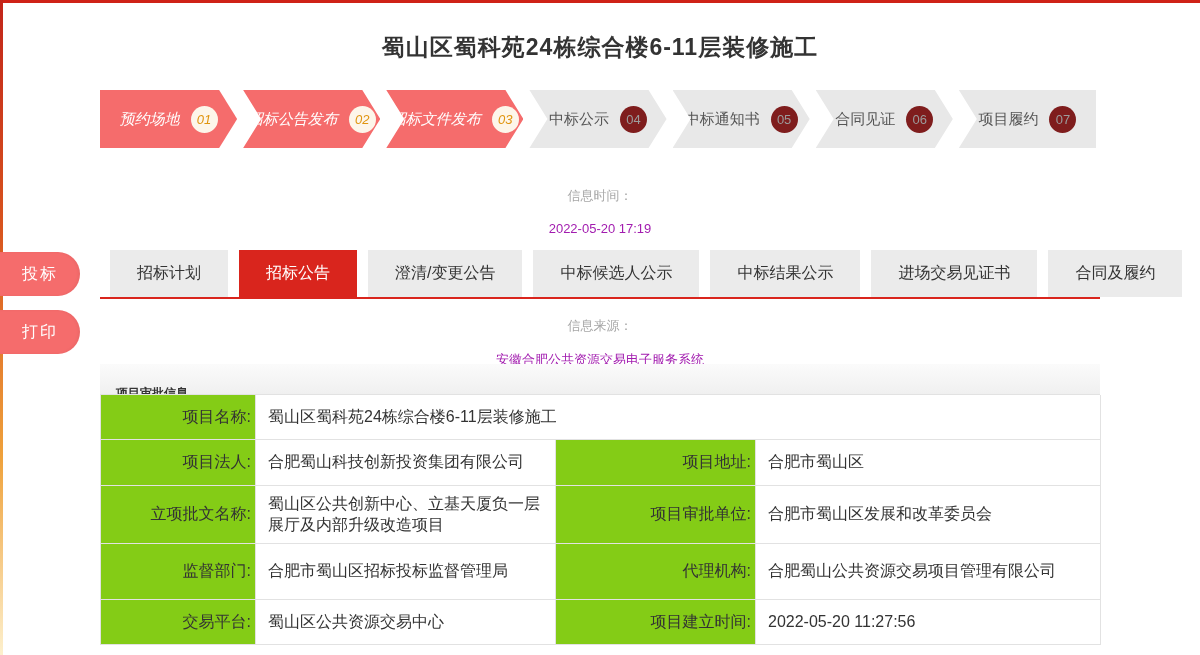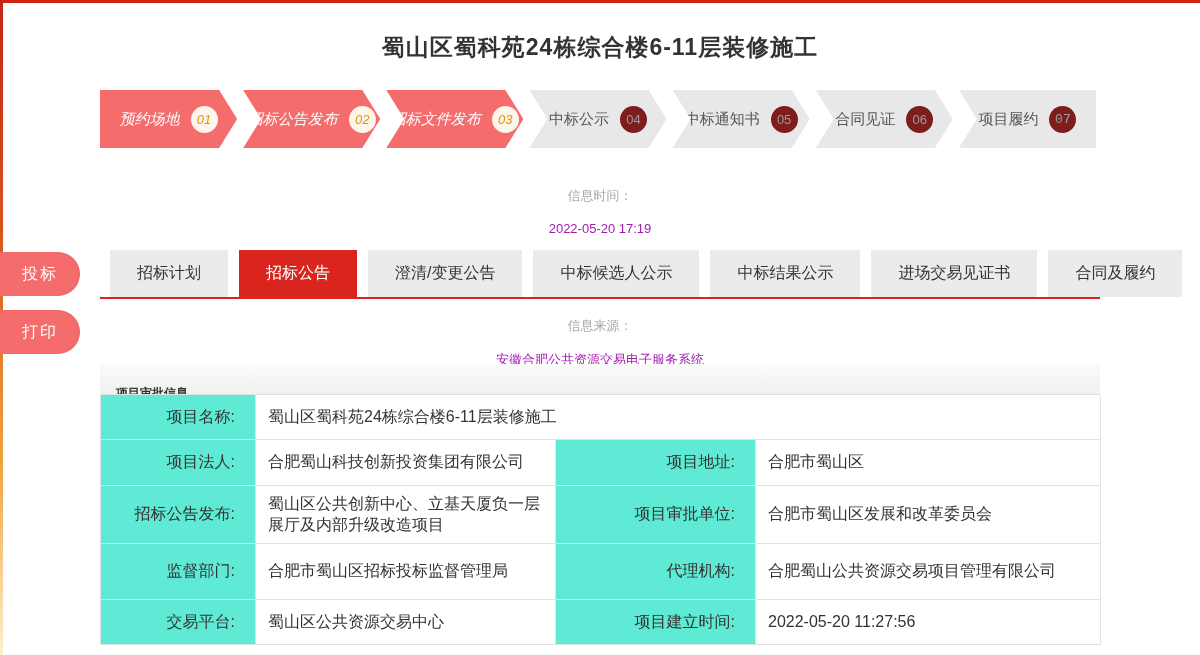--- a/index.html
+++ b/index.html
@@ -18,21 +18,21 @@
   
   .page-title { position:absolute; top:32px; left:100px; width:1000px;
     text-align:center; font-size:23px; font-weight:bold; color:#333; letter-spacing:1px; }
 
   
   .steps { position:absolute; top:90px; left:100px; width:996px; height:58px; display:flex; gap:6px; }
   .step { flex:1; display:flex; align-items:center; justify-content:center; gap:11px;
     background:#e8e8e8; color:#555; font-size:15px;
     clip-path:polygon(0 0, calc(100% - 18px) 0, 100% 50%, calc(100% - 18px) 100%, 0 100%, 18px 50%); }
   .step.first { clip-path:polygon(0 0, calc(100% - 18px) 0, 100% 50%, calc(100% - 18px) 100%, 0 100%); }
-  .step.last  { clip-path:polygon(0 0, 100% 0, 100% 100%, 0 100%, 18px 50%);font-family:Liberation Mono, monospace; }
+  .step.last  { clip-path:polygon(0 0, 100% 0, 100% 100%, 0 100%, 18px 50%); }
   .step.active { background:#f56c6c; color:#fff;font-style:italic; }
   .step-num { width:27px; height:27px; border-radius:50%; background:#7f1d1d; color:#9c9c9c;
     display:flex; align-items:center; justify-content:center; font-size:13px; flex:none; }
   .step.active .step-num { background:#fdf6ea; color:#e0950f; }
 
   
   .info-bar { position:absolute; top:187px; left:100px; width:1000px;
     display:flex; justify-content:center; align-items:center; gap:16px; font-size:13px;flex-direction:column; }
   .info-label { color:#a6a6a6; }
   .info-value { color:#a21caf; }
@@ -59,21 +59,21 @@
     font-size:12px; font-weight:bold; color:#333; }
 
   
   .t-table { position:absolute; top:394px; left:100px; width:1000px;
     border-top:1px solid #e2e2e2; border-left:1px solid #e2e2e2; font-size:16px; }
   .t-row { display:grid; grid-template-columns:155px 300px 200px 345px; }
   .t-row.full { grid-template-columns:155px 845px; }
   .r1 { height:45px; } .r2 { height:46px; } .r3 { height:58px; } .r4 { height:56px; } .r5 { height:45px; }
   .t-cell { border-right:1px solid #e2e2e2; border-bottom:1px solid #e2e2e2;
     display:flex; align-items:center; line-height:1.3; }
-  .t-label { background:#5eead4; justify-content:flex-end; padding-right:20px; color:#333; }
+  .t-label { background:#84cc16; justify-content:flex-end; padding-right:4px; color:#333; }
   .t-value { background:#fff; padding:2px 14px 2px 12px; color:#333; }
   .t-value.pr-lg { padding-right:30px; }
 </style>
 </head>
 <body>
 
 <div class="top-border"></div>
 <div class="left-accent"></div>
 
 <h1 class="page-title">蜀山区蜀科苑24栋综合楼6-11层装修施工</h1>
@@ -141,21 +141,21 @@
     <div class="t-cell t-label">项目名称:</div>
     <div class="t-cell t-value">蜀山区蜀科苑24栋综合楼6-11层装修施工</div>
   </div>
   <div class="t-row r2">
     <div class="t-cell t-label">项目法人:</div>
     <div class="t-cell t-value">合肥蜀山科技创新投资集团有限公司</div>
     <div class="t-cell t-label">项目地址:</div>
     <div class="t-cell t-value">合肥市蜀山区</div>
   </div>
   <div class="t-row r3">
-    <div class="t-cell t-label">招标公告发布:</div>
+    <div class="t-cell t-label">立项批文名称:</div>
     <div class="t-cell t-value">蜀山区公共创新中心、立基天厦负一层展厅及内部升级改造项目</div>
     <div class="t-cell t-label">项目审批单位:</div>
     <div class="t-cell t-value">合肥市蜀山区发展和改革委员会</div>
   </div>
   <div class="t-row r4">
     <div class="t-cell t-label">监督部门:</div>
     <div class="t-cell t-value">合肥市蜀山区招标投标监督管理局</div>
     <div class="t-cell t-label">代理机构:</div>
     <div class="t-cell t-value pr-lg">合肥蜀山公共资源交易项目管理有限公司</div>
   </div>

